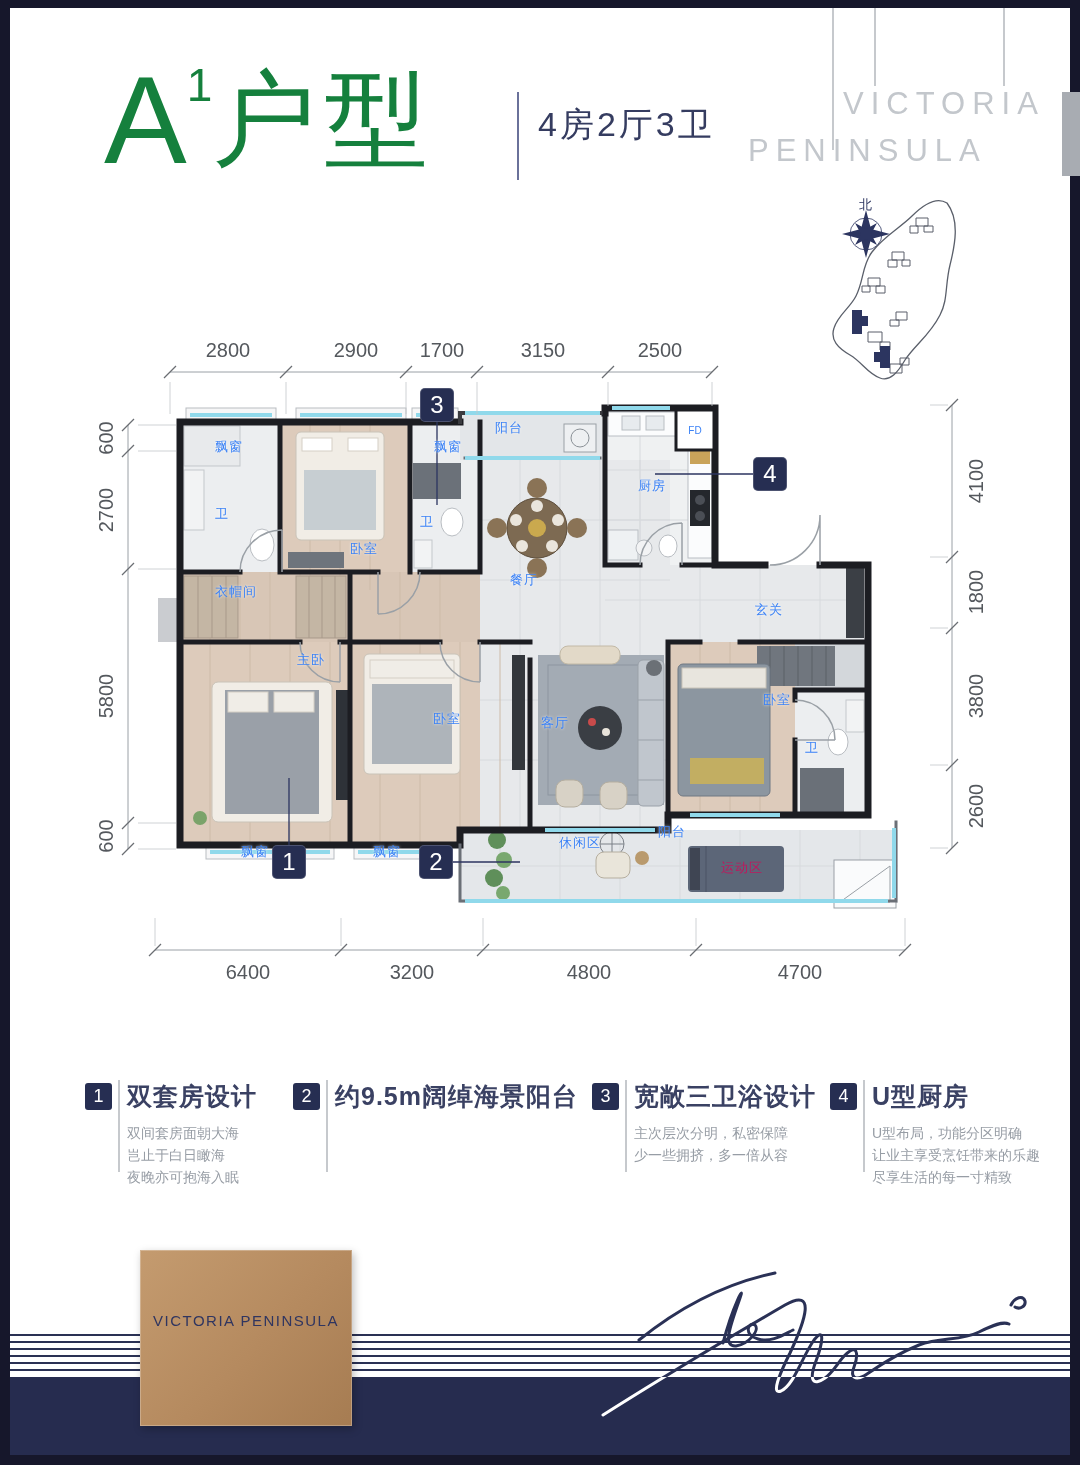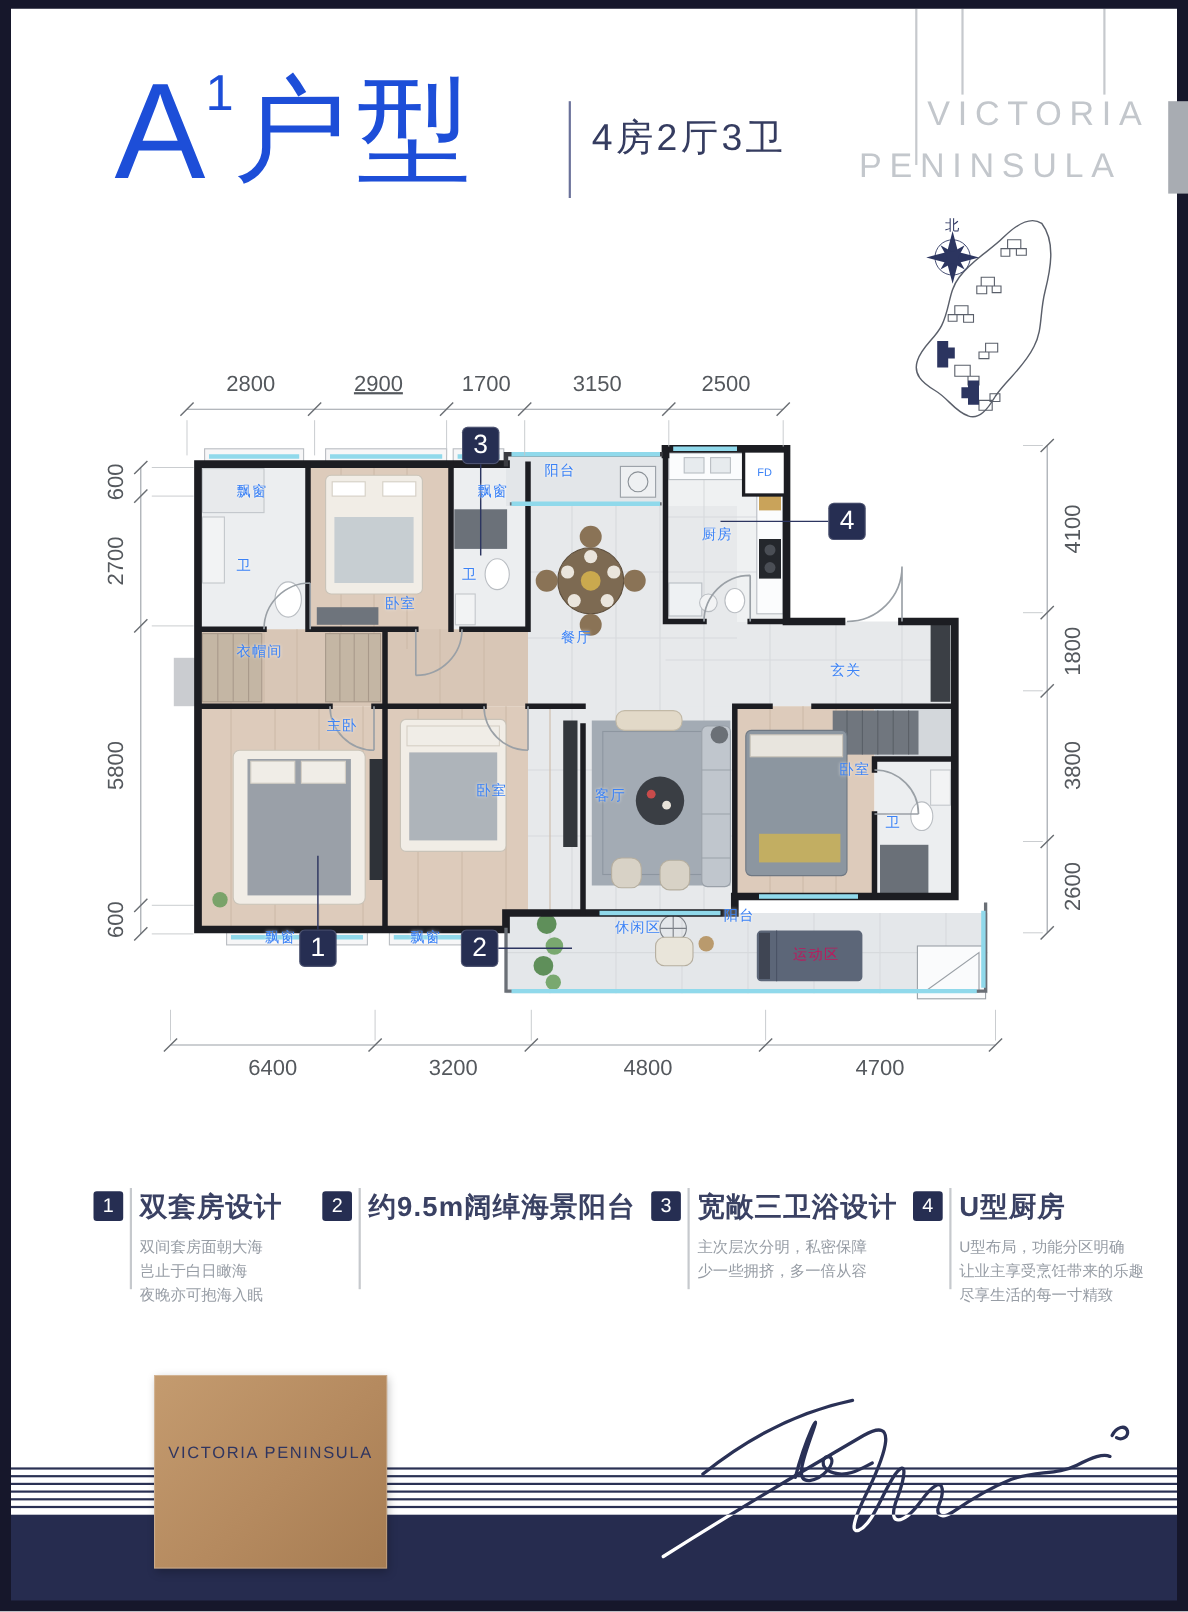--- a/index.html
+++ b/index.html
@@ -3,21 +3,21 @@
 <meta charset="utf-8">
 <style>
   html,body{margin:0;padding:0;background:#e8e8e8;}
   .page{position:relative;width:1080px;height:1465px;background:#ffffff;overflow:hidden;
         font-family:"Liberation Sans","DejaVu Sans",sans-serif;}
   .abs{position:absolute;}
   
   .frame{position:absolute;inset:0;border:10px solid #16172b;border-top-width:8px;pointer-events:none;z-index:40;}
   .side-tab{position:absolute;right:0;top:92px;width:18px;height:84px;background:#a8acb2;z-index:41;}
   
-  .unit-title{left:104px;top:58px;color:#1d4ed8;line-height:1;white-space:nowrap;z-index:3;}
+  .unit-title{left:104px;top:58px;color:#15803d;line-height:1;white-space:nowrap;z-index:3;}
   .t-a{font-size:124px;font-weight:400;}
   .t-sup{font-size:46px;position:relative;top:-62px;left:0px;}
   .t-ht{font-size:104px;letter-spacing:8px;position:relative;top:-8px;font-weight:500;}
   .hdr-divider{left:517px;top:92px;width:2px;height:88px;background:#6a719a;z-index:3;}
   .area-block{left:538px;top:92px;z-index:3;color:#353c60;}
   .area-row{display:flex;align-items:center;}
   .area-label{font-size:17px;letter-spacing:4px;line-height:1.4;font-weight:500;}
   .approx-badge{width:23px;height:23px;border-radius:50%;background:#2c3356;color:#fff;
     font-size:13px;display:flex;align-items:center;justify-content:center;margin:14px 5px 0 8px;}
   .area-value{font-size:48px;font-weight:500;letter-spacing:-1px;}
@@ -270,26 +270,26 @@
   </div>
   <div class="abs hdr-divider"></div>
   <div class="abs area-block">
     <div class="rooms-line">4房2厅3卫</div>
   </div>
 
   <div class="wm-line" style="left:832px;top:8px;height:142px;"></div>
   <div class="wm-line" style="left:874px;top:8px;height:78px;"></div>
   <div class="wm-line" style="left:1003px;top:8px;height:78px;"></div>
   <div class="wm-text" style="left:843px;top:86px;">VICTORIA</div>
-  <div class="wm-text" style="left:748px;top:133px;margin-left:33px;">PENINSULA</div>
+  <div class="wm-text" style="left:748px;top:133px;">PENINSULA</div>
 
   <div class="north" style="left:859px;top:196px;">北</div>
 
   <div class="dim" style="left:228px;top:350px;">2800</div>
-  <div class="dim" style="left:344px;top:350px;text-decoration:underline;">2900</div>
+  <div class="dim" style="left:356px;top:350px;">2900</div>
   <div class="dim" style="left:442px;top:350px;">1700</div>
   <div class="dim" style="left:543px;top:350px;">3150</div>
   <div class="dim" style="left:660px;top:350px;">2500</div>
 
   <div class="dim" style="left:248px;top:972px;">6400</div>
   <div class="dim" style="left:412px;top:972px;">3200</div>
   <div class="dim" style="left:589px;top:972px;">4800</div>
   <div class="dim" style="left:800px;top:972px;">4700</div>
 
   <div class="dim dim-v" style="left:106px;top:438px;">600</div>

